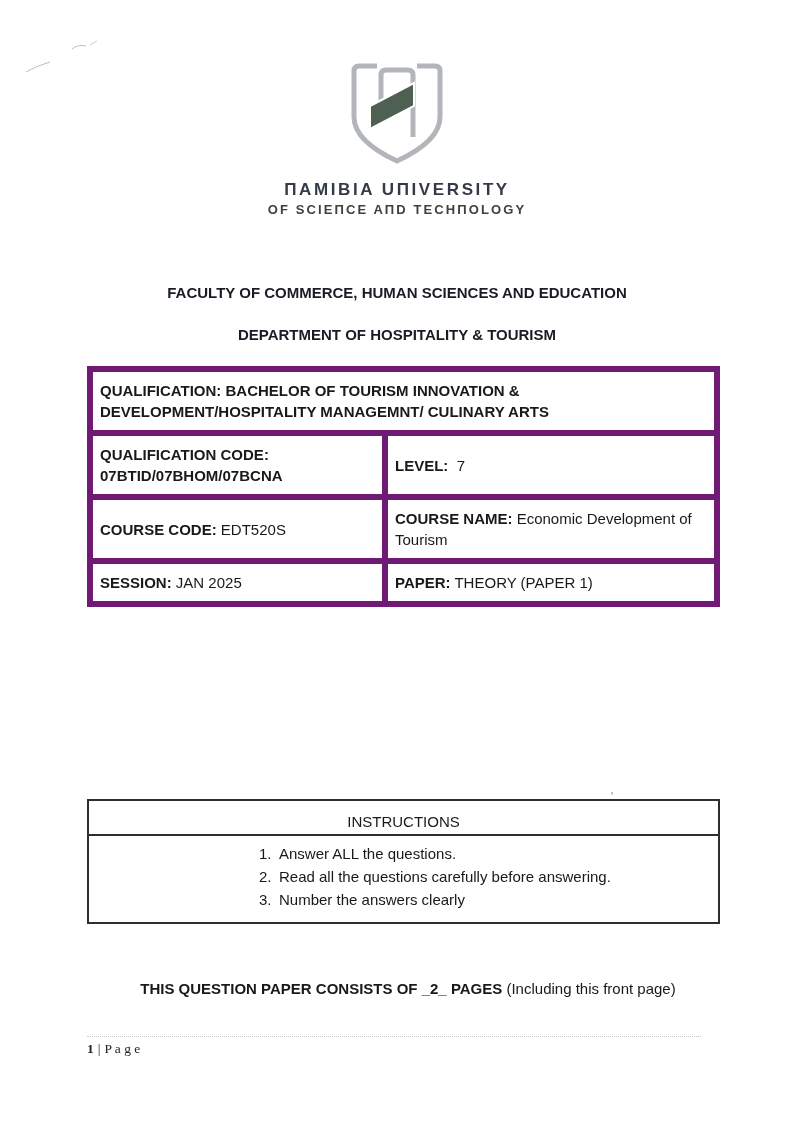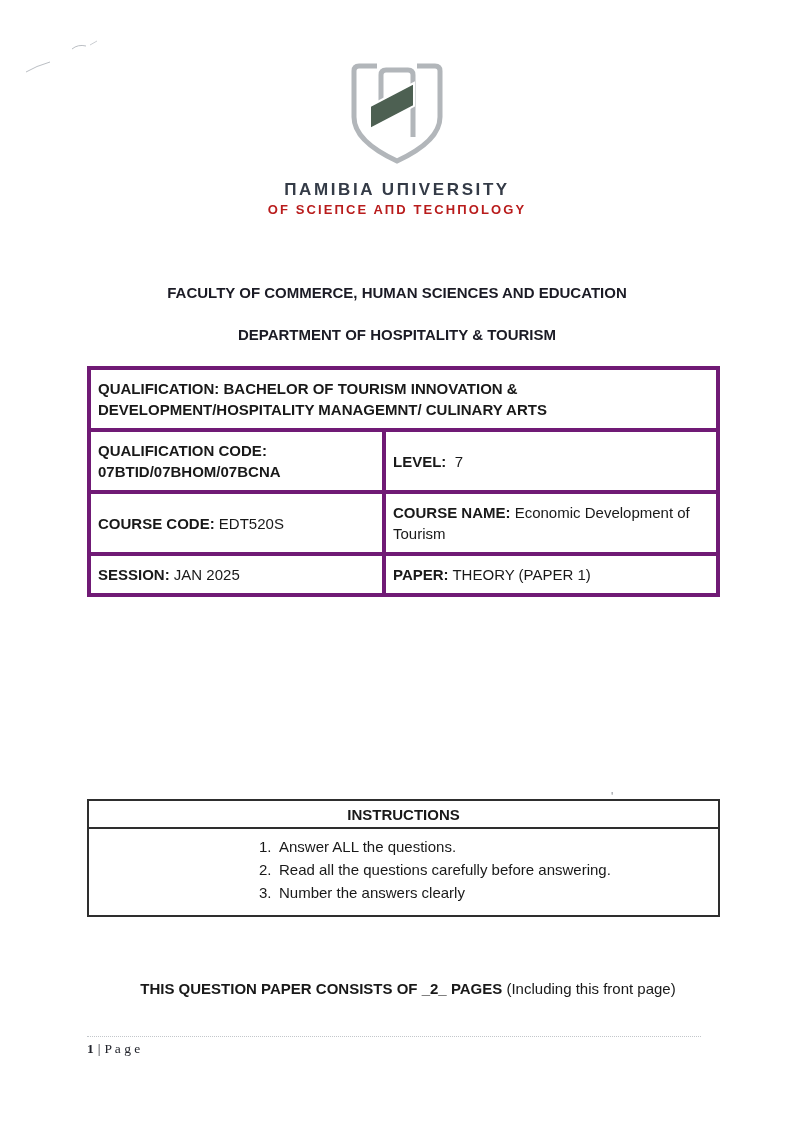--- a/index.html
+++ b/index.html
@@ -25,21 +25,21 @@
     font-size: 17px;
     font-weight: 700;
     letter-spacing: 2.6px;
     color: #343b47;
     line-height: 22px;
   }
   .brand2 {
     font-size: 13px;
     font-weight: 600;
     letter-spacing: 2.1px;
-    color: #b91c1c;
+    color: #404040;
     line-height: 17px;
   }
 
   
   .h-faculty, .h-dept {
     position: absolute;
     left: 0;
     width: 794px;
     text-align: center;
     font-size: 15px;
@@ -53,21 +53,21 @@
   .tbl {
     position: absolute;
     left: 87px;
     width: 633px;
     border-collapse: collapse;
     font-size: 15px;
     color: #191919;
     table-layout: fixed;
   }
   .tbl td {
-    border: 4px solid #701a75;
+    border: 6px solid #701a75;
     padding: 8px 7px;
     vertical-align: middle;
     line-height: 21px;
   }
   .main-tbl { top: 366px; }
   .exam-tbl { top: 626px; }
   .pre { white-space: pre-wrap; }
   .b { font-weight: 700; }
   .tc { text-align: center; }
   .vtop { vertical-align: top; padding-top: 4px; }
@@ -77,22 +77,22 @@
     position: absolute;
     left: 87px;
     top: 799px;
     width: 633px;
     border: 2px solid #2e2e2e;
     font-size: 15px;
   }
   .ins-title {
     border-bottom: 2px solid #2e2e2e;
     text-align: center;
-    font-weight: 700;
-    padding: 4px 0 2px 0;
+    font-weight: 400;
+    padding: 11px 0 2px 0;
     line-height: 20px;
   }
   .ins-body { padding: 7px 8px 10px 170px; }
   .ins-item { display: flex; line-height: 22px; margin-bottom: 1px; }
   .ins-num { width: 20px; flex: 0 0 20px; }
   .ins-text { flex: 1; }
 
   .stray { position: absolute; left: 611px; top: 790px; font-size: 12px; color: #8a8f96; }
 
   

